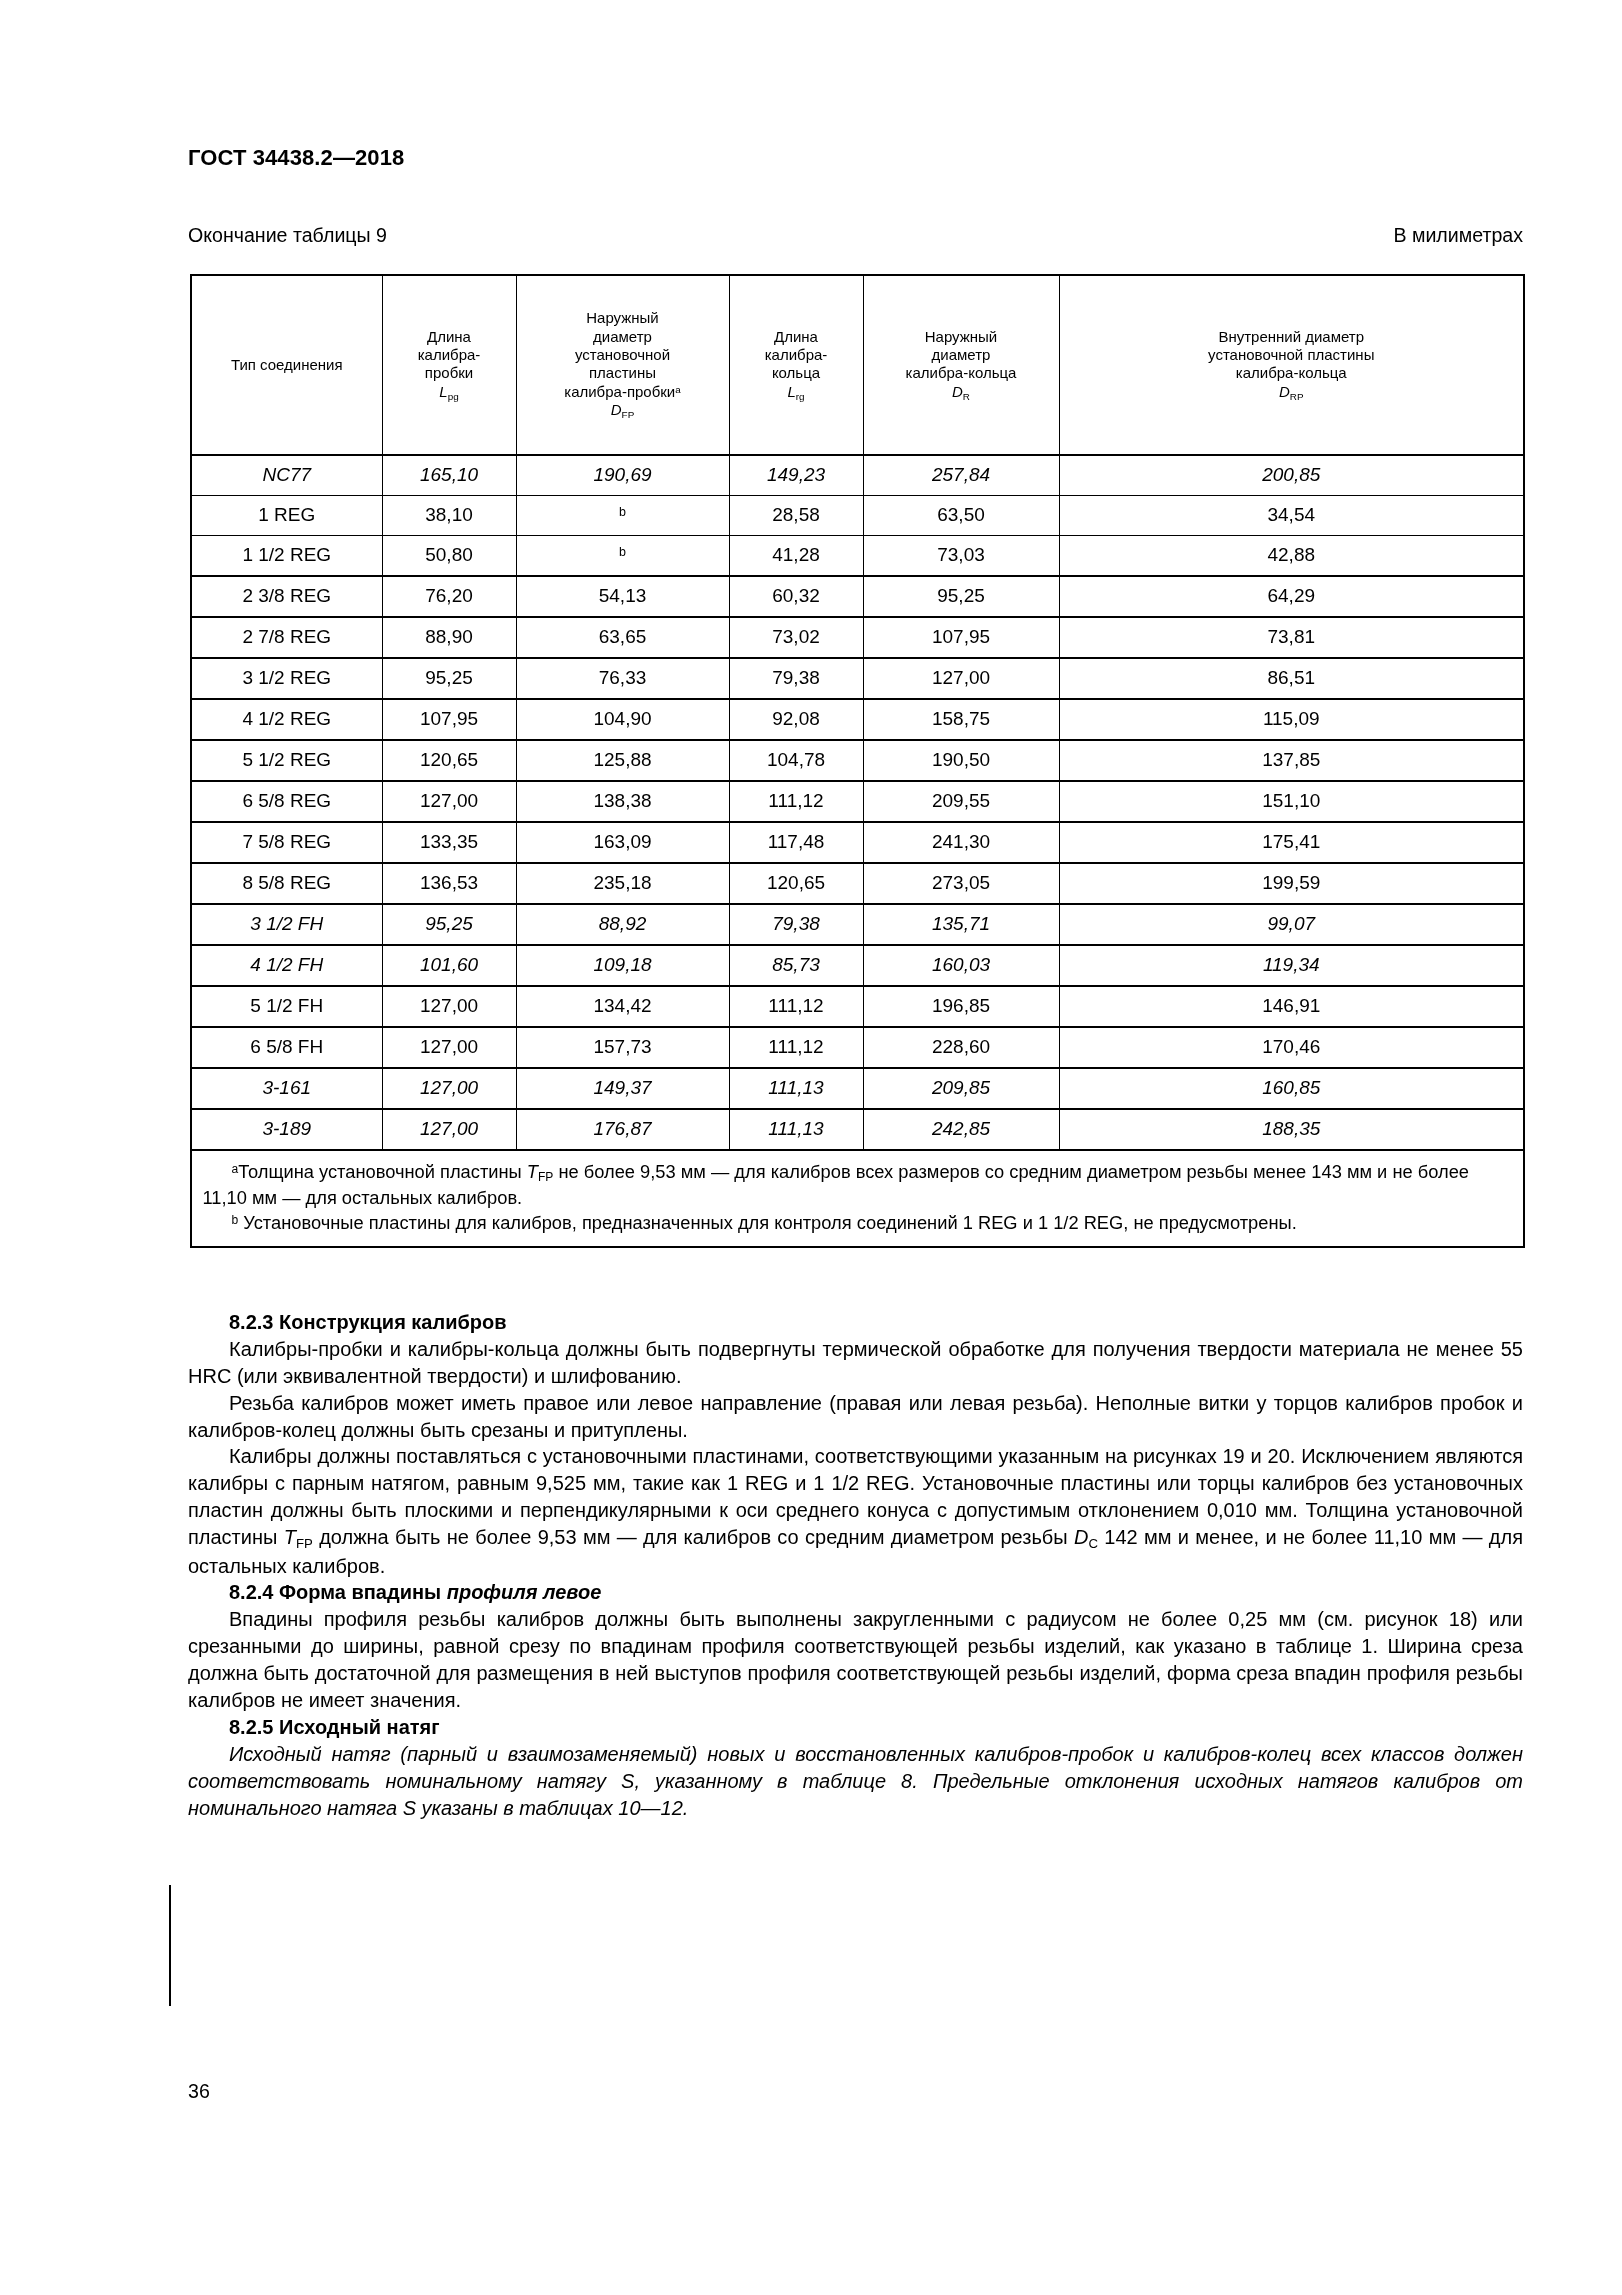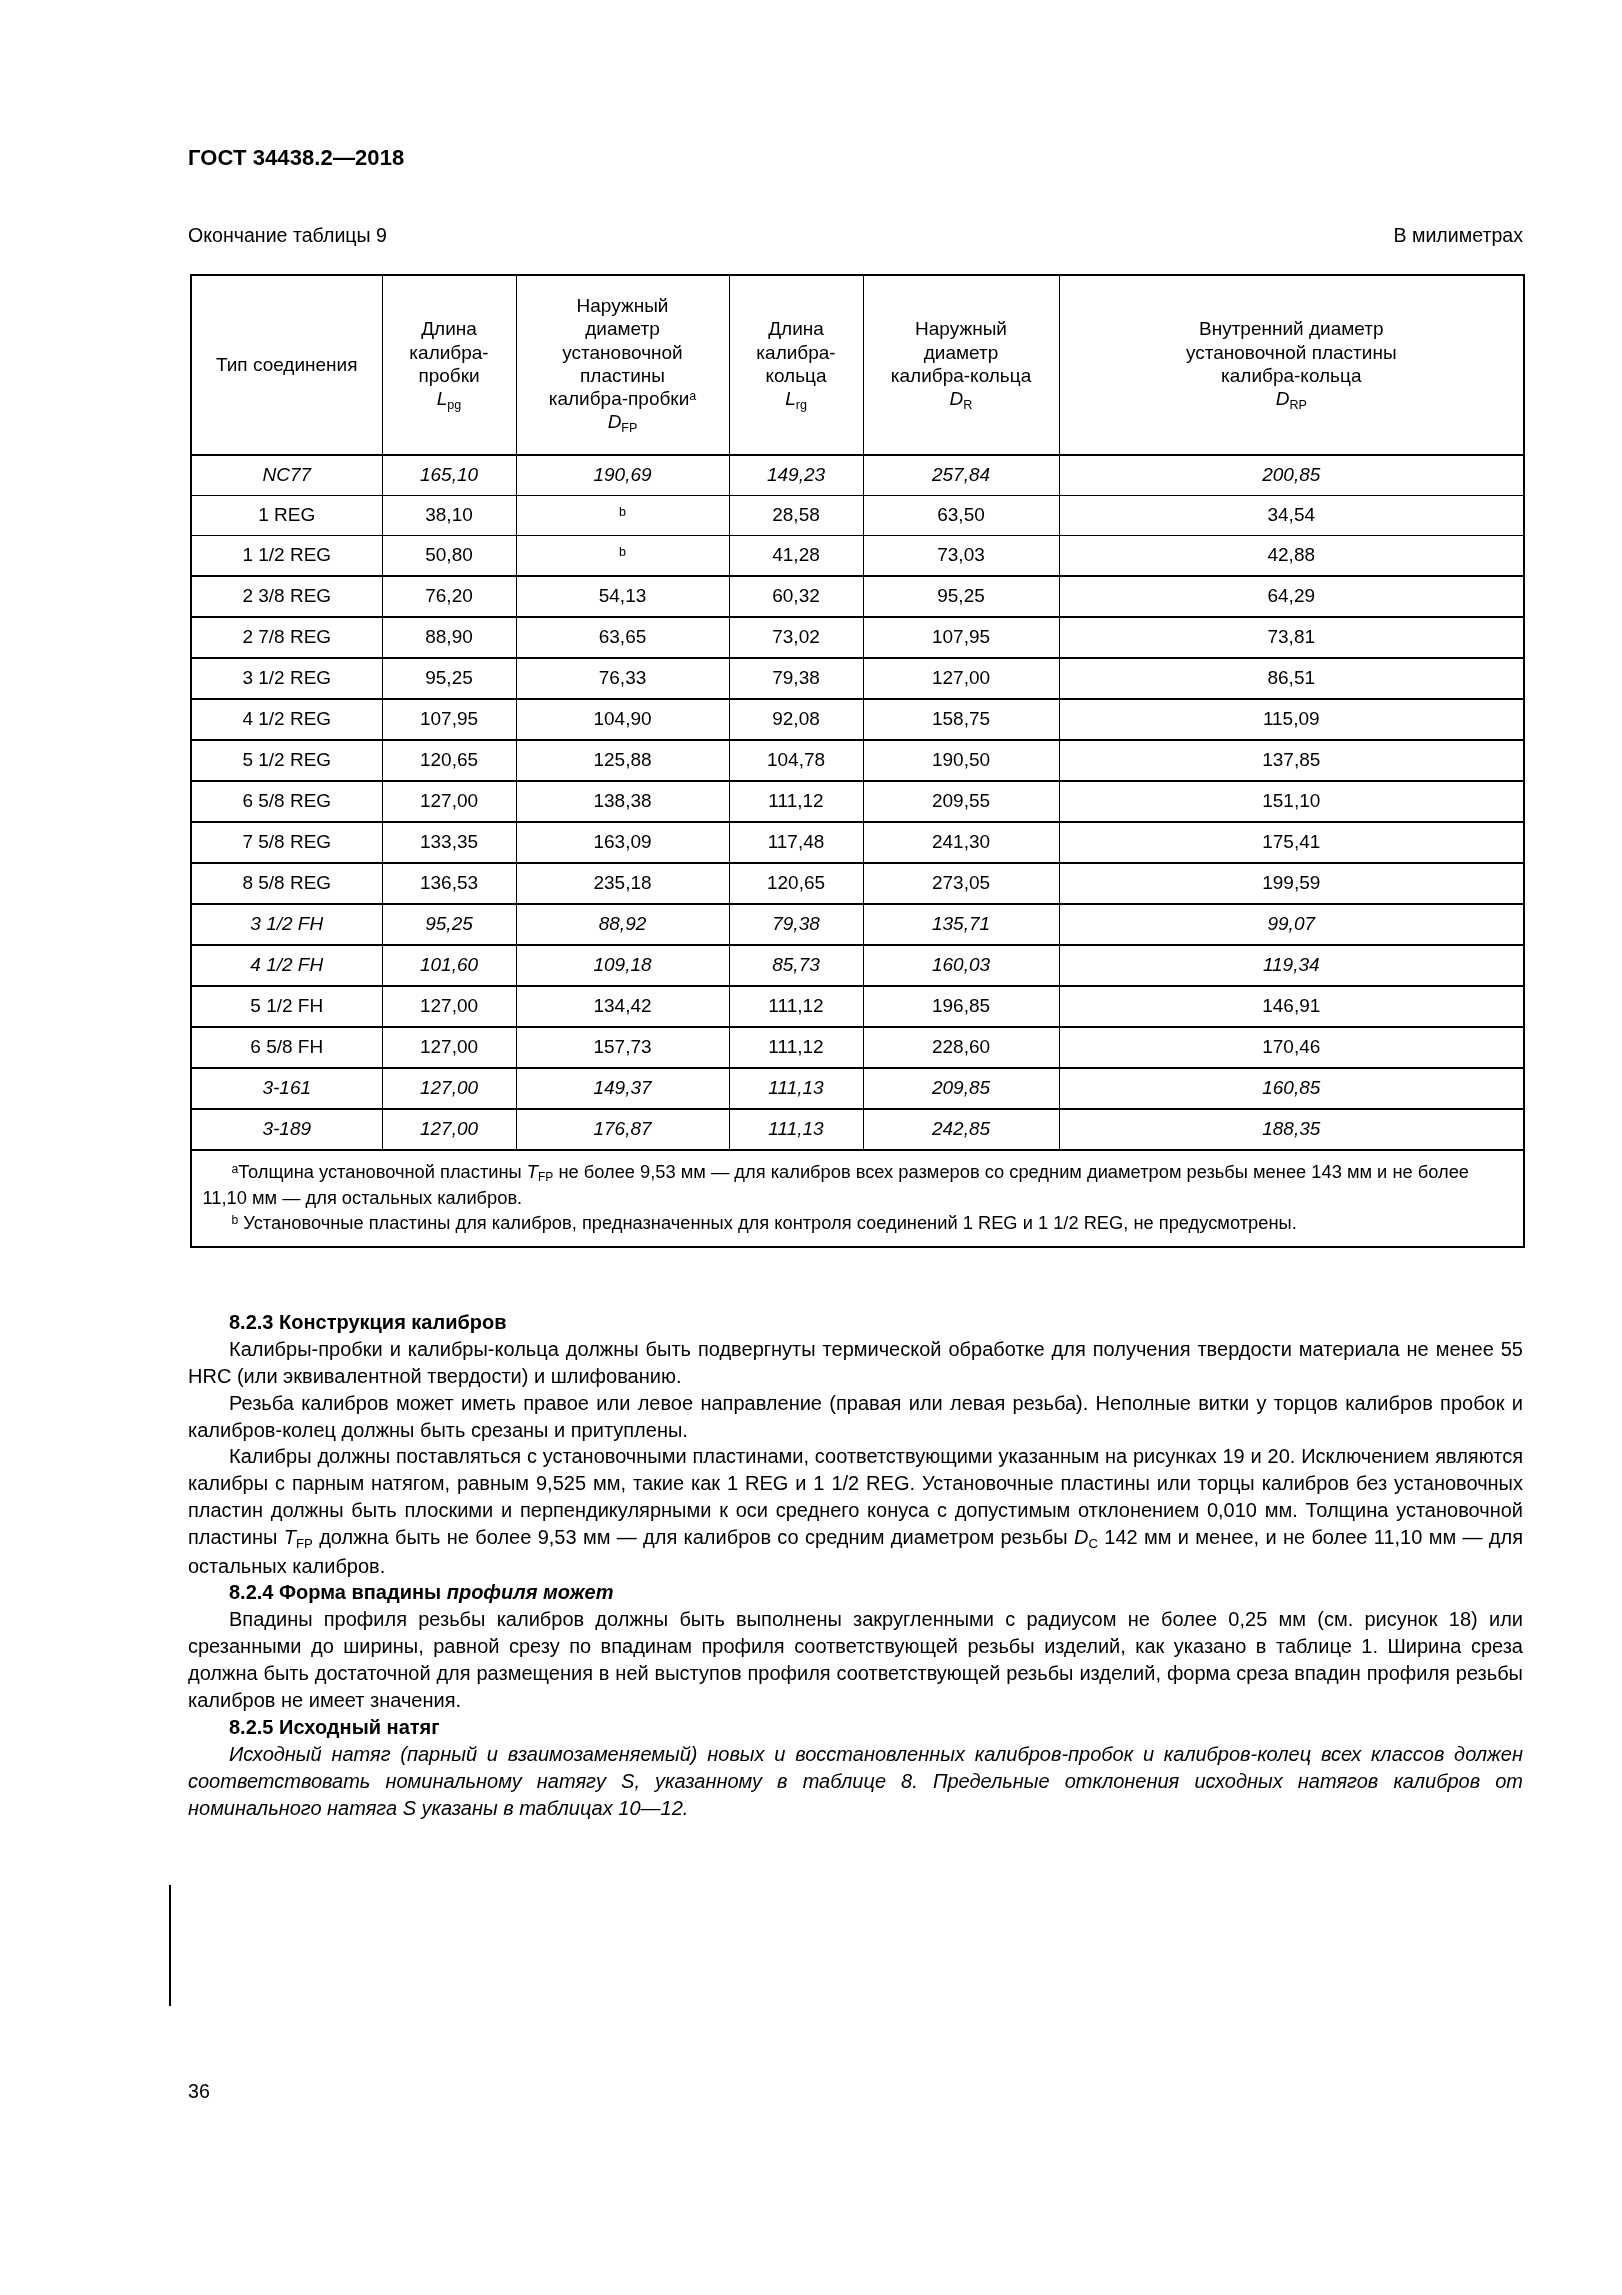--- a/index.html
+++ b/index.html
@@ -67,21 +67,21 @@
     text-align: center;
     vertical-align: middle;
     padding: 0;
     font-weight: normal;
   }
   table.gost thead th {
     border-top: 2.6px solid #000;
     border-bottom: 2.6px solid #000;
     height: 178px;
     line-height: 1.22;
-    font-size: 19px;
+    font-size: 15px;
   }
   table.gost tbody td {
     height: 39px;
     line-height: 1.1;
   }
   tr.sep-above td { border-top: 2.6px solid #000; }
   tr.italic td { font-style: italic; }
 
   .left-edge  { border-left: 2.6px solid #000 !important; }
   .right-edge { border-right: 2.6px solid #000 !important; }
@@ -348,21 +348,21 @@
         </tr>
       </tfoot>
     </table>
   </div>
 
   <div class="body-text">
     <p class="h-sub">8.2.3 Конструкция калибров</p>
     <p class="para">Калибры-пробки и калибры-кольца должны быть подвергнуты термической обработке для получения твердости материала не менее 55 HRC (или эквивалентной твердости) и шлифованию.</p>
     <p class="para">Резьба калибров может иметь правое или левое направление (правая или левая резьба). Неполные витки у торцов калибров пробок и калибров-колец должны быть срезаны и притуплены.</p>
     <p class="para"><span>Калибры должны поставляться с установочными пластинами, соответствующими указанным на рисунках 19 и 20. Исключением являются калибры с парным натягом, равным 9,525 мм, такие как 1 REG и 1 1/2 REG. Установочные пластины или торцы калибров без установочных пластин должны быть плоскими и перпендикулярными к оси среднего конуса с допустимым отклонением 0,010 мм. Толщина установочной пластины </span><span class="ital">T</span><span class="sub">FP</span><span> должна быть не более 9,53 мм — для калибров со средним диаметром резьбы </span><span class="ital">D</span><span class="sub">C</span><span> 142 мм и менее, и не более 11,10 мм — для остальных калибров.</span></p>
-    <p class="h-sub"><span>8.2.4 Форма впадины </span><span class="ital-part">профиля может</span></p>
+    <p class="h-sub"><span>8.2.4 Форма впадины </span><span class="ital-part">профиля левое</span></p>
     <p class="para">Впадины профиля резьбы калибров должны быть выполнены закругленными с радиусом не более 0,25 мм (см. рисунок 18) или срезанными до ширины, равной срезу по впадинам профиля соответствующей резьбы изделий, как указано в таблице 1. Ширина среза должна быть достаточной для размещения в ней выступов профиля соответствующей резьбы изделий, форма среза впадин профиля резьбы калибров не имеет значения.</p>
     <p class="h-sub">8.2.5 Исходный натяг</p>
     <p class="para-ital">Исходный натяг (парный и взаимозаменяемый) новых и восстановленных калибров-пробок и калибров-колец всех классов должен соответствовать номинальному натягу S, указанному в таблице 8. Предельные отклонения исходных натягов калибров от номинального натяга S указаны в таблицах 10—12.</p>
   </div>
 
   <div class="change-bar"></div>
 
   <div class="page-no">36</div>
 
 </div>

